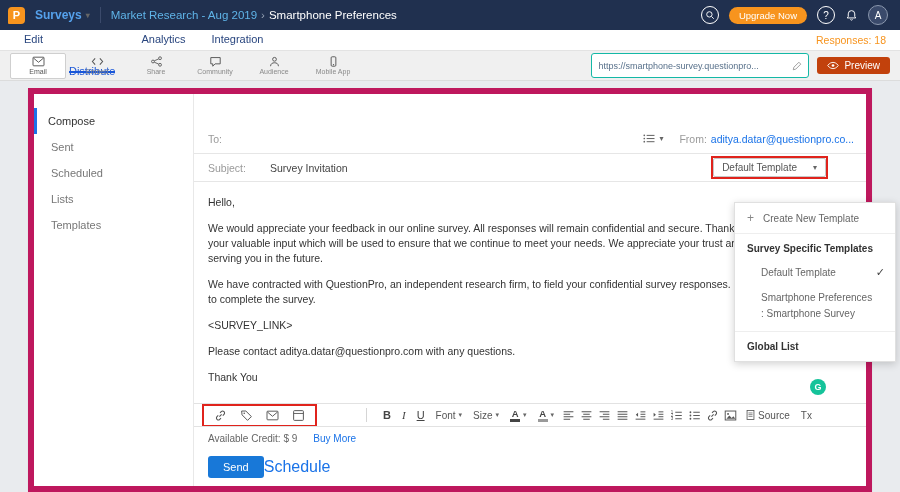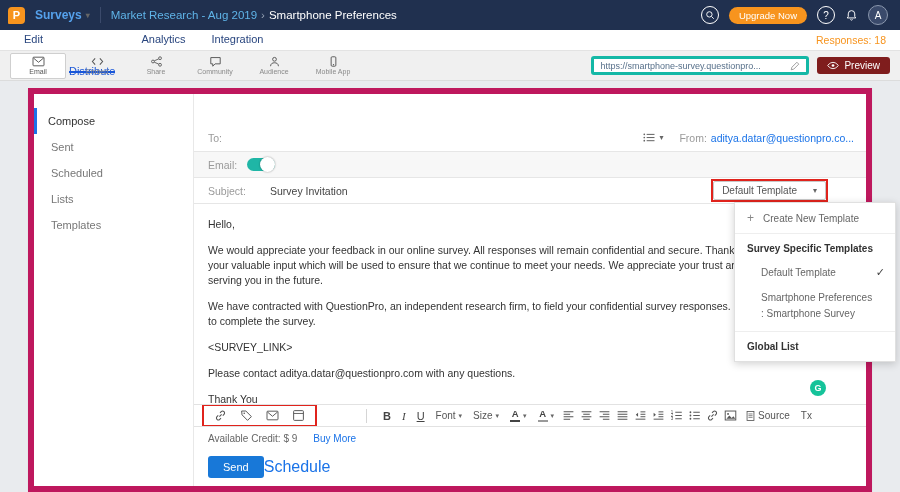--- a/index.html
+++ b/index.html
@@ -28,24 +28,24 @@
   .mitem.active { color:#1a57d8; border-bottom-color:#1a57d8;margin-top:41px; }
   .responses { margin-left:auto; padding-right:14px; color:#f7941e; font-size:10.5px; display:flex; align-items:center; }
 
   
   .channelbar { height:30px; background:#f0f0f0; border-bottom:1px solid #dcdcdc; display:flex; align-items:center; padding:0 10px; gap:3px; }
   .channel { display:flex; flex-direction:column; align-items:center; justify-content:center; width:56px; height:28px; gap:1px; color:#777; cursor:pointer; border:1px solid transparent; }
   .channel.active { background:#fff; border-color:#cfcfcf; border-radius:2px; height:26px; color:#444; }
   .clabel { font-size:7px; color:#8a8a8a; white-space:nowrap; }
   .channel.active .clabel { color:#555; }
   .channel-right { margin-left:auto; display:flex; align-items:center; gap:8px; }
-  .urlbox { width:218px; height:19px; background:#fff; border:3px solid #14b8a6; border-radius:3px; display:flex; align-items:center; justify-content:space-between; padding:0 6px; cursor:text; }
+  .urlbox { width:218px; height:25px; background:#fff; border:1px solid #14b8a6; border-radius:3px; display:flex; align-items:center; justify-content:space-between; padding:0 6px; cursor:text; }
   .url { font-size:9px; color:#57708a; white-space:nowrap; overflow:hidden; }
   .pencil { color:#8a8a8a; display:flex; cursor:pointer; }
-  .preview { background:#7f1d1d; border:none; color:#fff; border-radius:3px; font-size:10px; padding:3px 10px; display:flex; align-items:center; gap:5px; font-family:inherit; cursor:pointer; }
+  .preview { background:#c2410c; border:none; color:#fff; border-radius:3px; font-size:10px; padding:3px 10px; display:flex; align-items:center; gap:5px; font-family:inherit; cursor:pointer; }
 
   
   .card { position:absolute; left:28px; right:28px; top:88px; bottom:0; background:#fff; border:6px solid #be185d; box-shadow:0 1px 2px rgba(0,0,0,.05); display:flex; }
   .sidebar { width:160px; border-right:1px solid #e8e8e8; padding-top:14px; background:#fff; }
   .sitem { height:26px; line-height:26px; padding-left:14px; font-size:11px; color:#777; cursor:pointer; border-left:3px solid transparent; }
   .sitem.active { color:#333; border-left-color:#1a73e8; padding-left:11px; }
 
   .compose { flex:1; display:flex; flex-direction:column; position:relative; min-width:0; }
   .frow { display:flex; align-items:center; padding:0 12px 0 14px; font-size:10.5px; }
   .flabel { color:#9a9a9a; }
@@ -251,26 +251,20 @@
               <rect x="5" y="10.4" width="10" height="1.3" fill="currentColor"></rect>
             </svg>
           </span>
         <span class="caret">▾</span>
         <span class="from">
           <span class="flabel">From:</span>
           <a class="from-mail">aditya.datar@questionpro.co...</a>
         </span>
       </div>
 
-      <div class="frow email-row">
-        <span class="flabel">Email:</span>
-        <span class="toggle">
-            <span class="knob"></span>
-          </span>
-      </div>
 
       <div class="frow subject-row">
         <span class="flabel">Subject:</span>
         <span class="subject-val">Survey Invitation</span>
         <span class="red-box tpl-box">
           <button class="tpl-btn">
             <span>Default Template</span>
             <span class="caret">▾</span>
           </button>
         </span>

